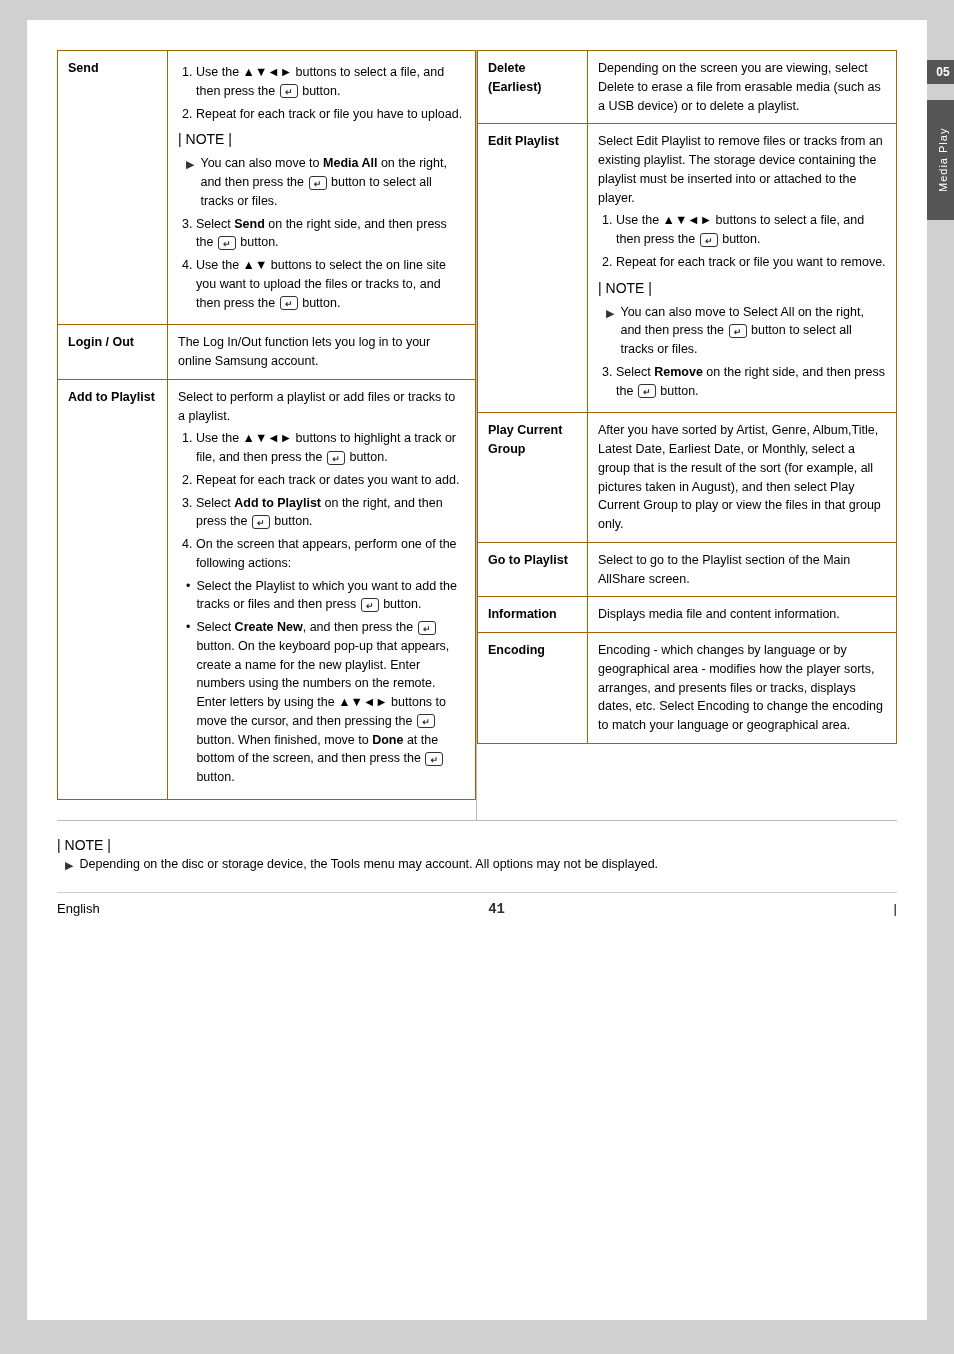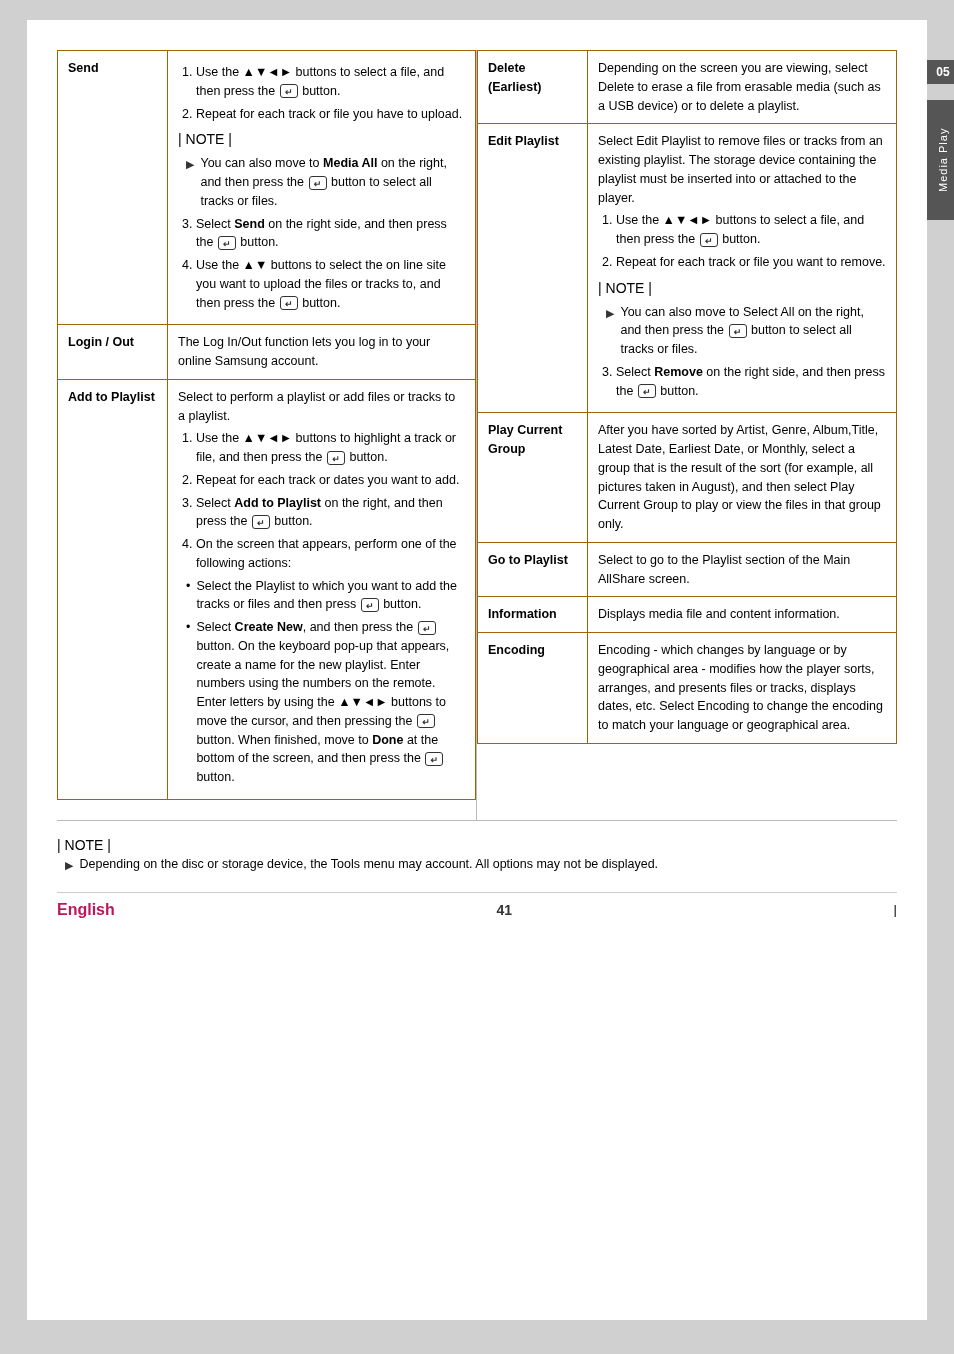--- a/index.html
+++ b/index.html
@@ -138,28 +138,28 @@
     }
     .footer-line {
       display: flex;
       justify-content: space-between;
       align-items: center;
       margin-top: 20px;
       border-top: 1px solid #ccc;
       padding-top: 8px;
     }
     .footer-lang {
-      font-size: 16px;
-      color: #be185d;
-      font-weight: bold;
+      font-size: 13px;
+      color: #000000;
     }
     .footer-page {
       font-size: 14px;
       font-weight: bold;
       color: #333;
+      font-family: Liberation Mono, monospace;
     }
     b { font-weight: bold; }
     .note-header {
       font-size: 14px;
       margin: 6px 0 4px 0;
     }
   </style>
 </head>
 <body>
 

